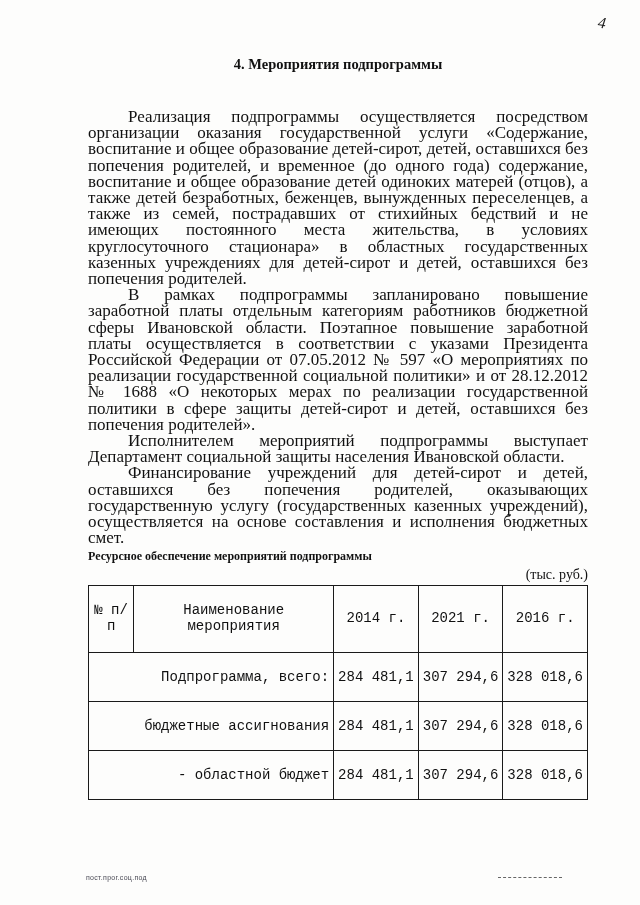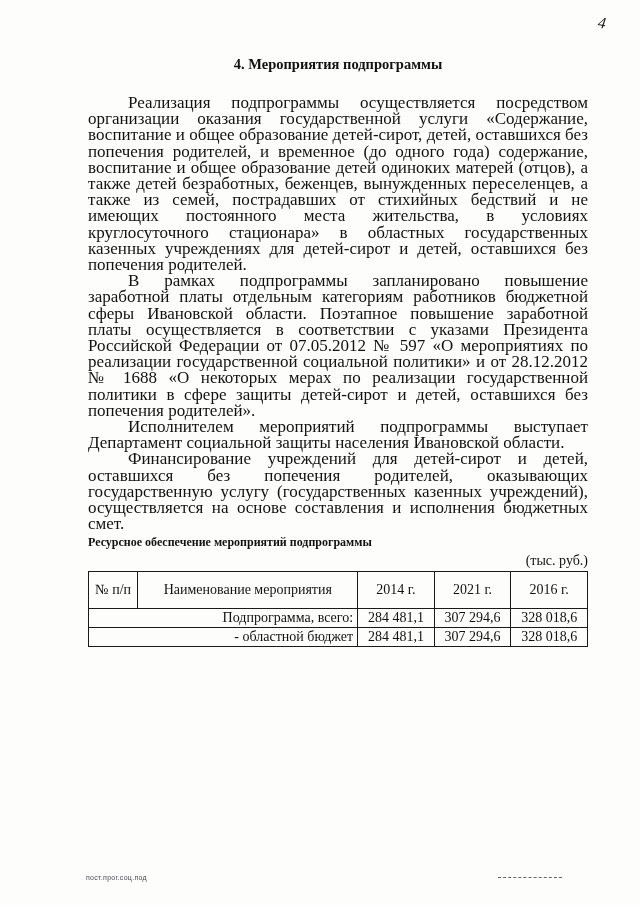--- a/index.html
+++ b/index.html
@@ -24,21 +24,21 @@
     right: 34px;
     font-size: 16px;
     font-style: italic;
     transform: rotate(8deg);
     color: #222;
   }
   .title {
     font-size: 14.5px;
     font-weight: bold;
     text-align: center;
-    margin: 0 0 22px 0;
+    margin: 0 0 36px 0;
   }
   .para {
     font-size: 17px;
     line-height: 16.2px;
     text-align: justify;
     text-indent: 40px;
     margin: 0;
   }
   .section-heading {
     font-size: 12px;
@@ -53,22 +53,23 @@
     margin: 2px 0 2px 0;
   }
   table.resource-table {
     border-collapse: collapse;
     width: 100%;
     font-size: 14px;
   }
   table.resource-table th,
   table.resource-table td {
     border: 1px solid #1a1a1a;
-    padding: 1px 4px;
+    padding: 16px 4px;
     vertical-align: middle;
+    font-family: Liberation Mono, monospace;
   }
   table.resource-table th {
     font-weight: normal;
     text-align: center;
     line-height: 15.5px;
     height: 34px;
   }
   th.col-num   { width: 46px; }
   th.col-name  { width: 236px; }
   th.col-year  { width: 70px; }
@@ -129,20 +130,26 @@
       </tr>
     </thead>
     <tbody>
       <tr>
         <td class="cell-name" colspan="2">Подпрограмма, всего:</td>
         <td class="cell-val">284 481,1</td>
         <td class="cell-val">307 294,6</td>
         <td class="cell-val">328 018,6</td>
       </tr>
       <tr>
+        <td class="cell-name" colspan="2">бюджетные ассигнования</td>
+        <td class="cell-val">284 481,1</td>
+        <td class="cell-val">307 294,6</td>
+        <td class="cell-val">328 018,6</td>
+      </tr>
+      <tr>
         <td class="cell-name" colspan="2">- областной бюджет</td>
         <td class="cell-val">284 481,1</td>
         <td class="cell-val">307 294,6</td>
         <td class="cell-val">328 018,6</td>
       </tr>
     </tbody>
   </table>
 
   <div class="footer-code">пост.прог.соц.под</div>
 

